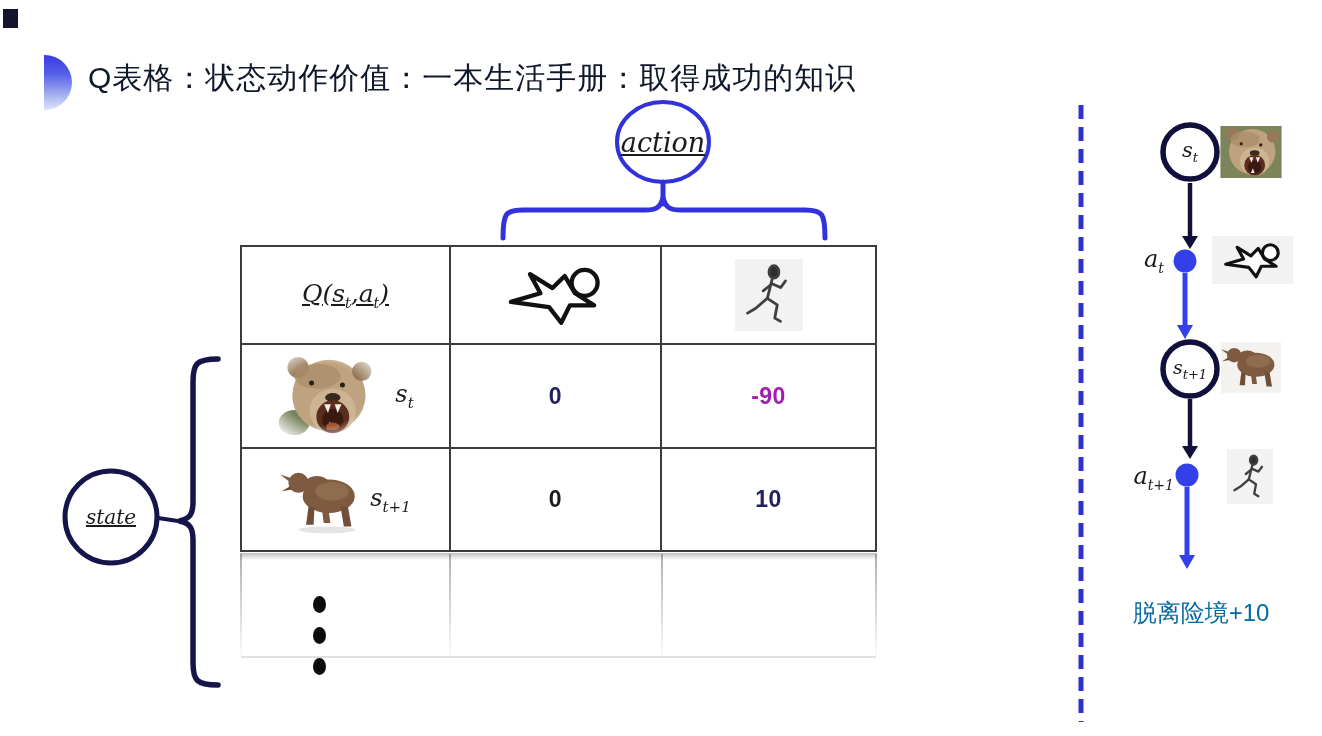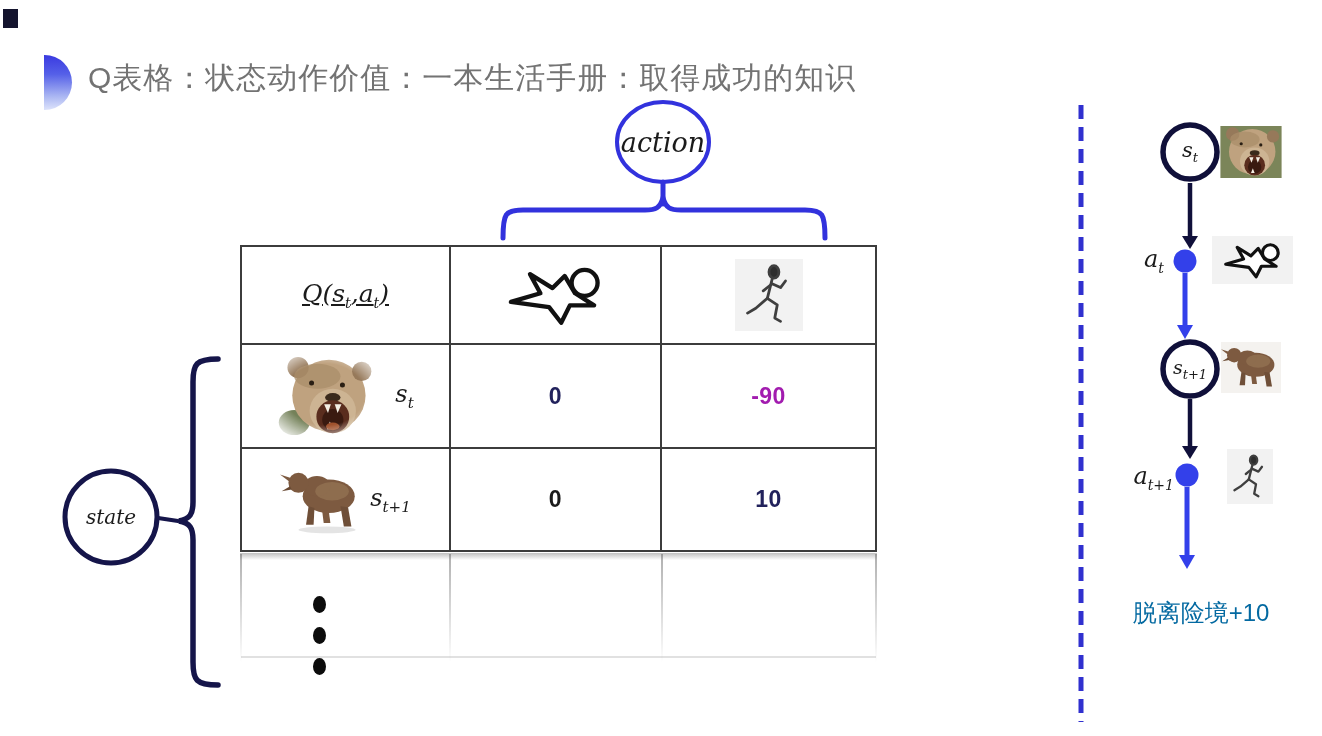--- a/index.html
+++ b/index.html
@@ -5,29 +5,29 @@
   html,body{margin:0;padding:0;background:#e9e9e9;}
   .slide{position:relative;width:1322px;height:736px;background:#ffffff;overflow:hidden;
          font-family:"Liberation Sans", sans-serif;}
   .abs{position:absolute;}
 
   
   .corner-square{left:3px;top:9px;width:15px;height:19px;background:#14142e;}
   .title-bullet{left:44px;top:55px;width:28px;height:55px;
     background:linear-gradient(to bottom,#3a3ae0 0%,#5560e8 35%,#aab6f2 75%,#dde3fb 100%);
     border-top-right-radius:28px 28px;border-bottom-right-radius:28px 28px;}
-  .page-title{left:88px;top:58px;font-size:30px;font-weight:500;color:#737373;
+  .page-title{left:88px;top:58px;font-size:30px;font-weight:500;color:#0f172a;
     letter-spacing:1px;white-space:nowrap;}
 
   
   svg.layer{position:absolute;left:0;top:0;}
 
   
   .math{font-family:"DejaVu Serif", serif;font-style:italic;color:#1b1b1b;}
-  .circle-label{display:flex;align-items:center;justify-content:center;text-align:center;}
+  .circle-label{display:flex;align-items:center;justify-content:center;text-align:center;text-decoration:underline;}
   .lbl-action{left:617px;top:116px;width:92px;height:52px;font-size:27px;}
   .lbl-state{left:66px;top:492px;width:90px;height:50px;font-size:20px;}
 
   
   .qtable{left:240px;top:245px;width:637px;height:307px;border:2px solid #3c3c3c;
     box-sizing:border-box;display:grid;grid-template-columns:209px 211px 1fr;
     grid-template-rows:98px 104px 1fr;background:#fff;}
   .qtable .cell{border-right:2px solid #3c3c3c;border-bottom:2px solid #3c3c3c;
     display:flex;align-items:center;justify-content:center;position:relative;}
   .qtable .cell.last-col{border-right:none;}

